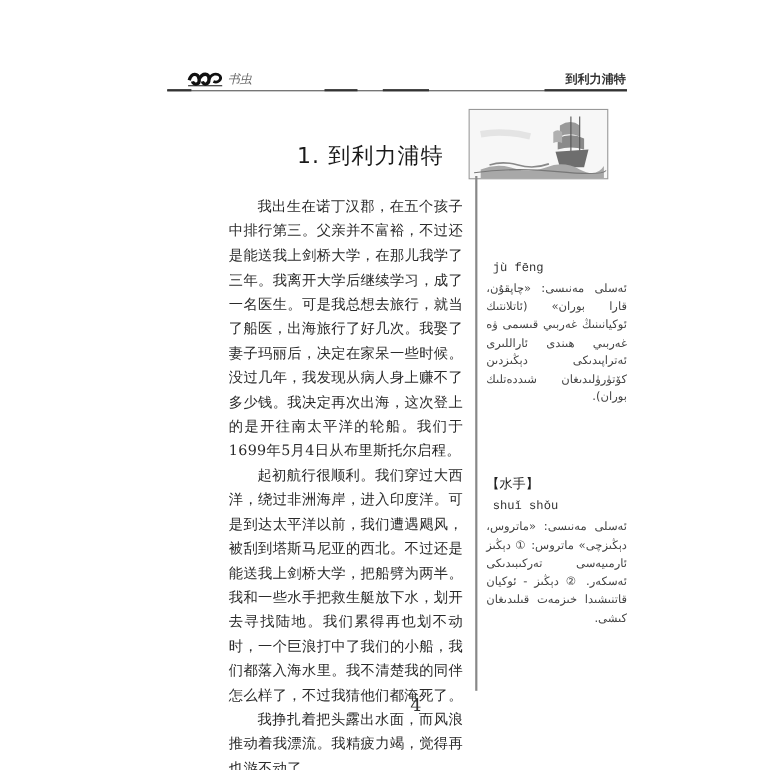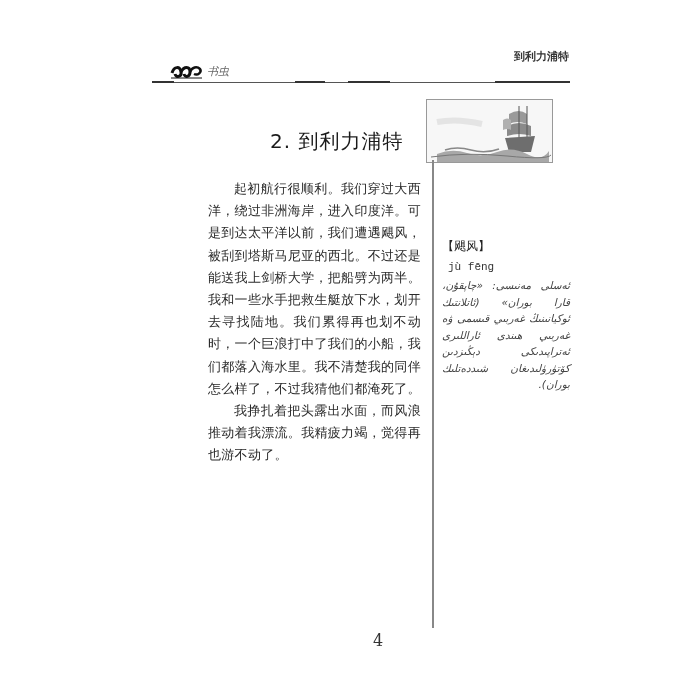--- a/index.html
+++ b/index.html
@@ -5,42 +5,42 @@
     html, body { margin: 0; padding: 0; }
     body {
       width: 700px; height: 700px; background: #ffffff; position: relative; overflow: hidden;
       font-family: "DejaVu Serif", "Liberation Serif", serif; color: #222;
     }
     .page { position: absolute; left: 0; top: 0; width: 700px; height: 498px; }
 
     
     .hdr-logo { position: absolute; left: 170px; top: 64px; width: 34px; height: 16px; }
     .hdr-book { position: absolute; left: 207px; top: 64px; font-size: 11px; font-style: italic; color: #666; }
-    .hdr-chapter { position: absolute; right: 131px; top: 49px; font-size: 11px; font-family: "DejaVu Sans", sans-serif; font-weight: bold; color: #333; }
+    .hdr-chapter { position: absolute; right: 131px; top: 64px; font-size: 11px; font-family: "DejaVu Sans", sans-serif; font-weight: bold; color: #333; }
     .hdr-rule { position: absolute; left: 152px; top: 82px; width: 418px; height: 1px; background: #555; }
     .hdr-rule-dark { position: absolute; top: 81px; height: 2px; background: #333; }
 
     
     .ship-box { position: absolute; left: 426px; top: 99px; width: 125px; height: 62px; border: 1px solid #999; background: #fbfbfb; overflow: hidden; }
 
     
     .chapter-title { position: absolute; left: 270px; top: 128px; font-family: "DejaVu Sans", sans-serif; font-size: 20px; color: #1a1a1a; letter-spacing: 1px; }
 
     
     .body-col { position: absolute; left: 208px; top: 178px; width: 213px; }
     .para { margin: 0; font-size: 13px; line-height: 22.2px; text-align: justify; color: #2a2a2a; text-indent: 26px; letter-spacing: 0.3px; }
 
     
     .divider { position: absolute; left: 432px; top: 160px; width: 2px; height: 468px; background: #888; }
 
     
     .gloss { position: absolute; left: 442px; width: 128px; font-size: 11px; color: #333; }
     .gloss-term { font-size: 12px; margin-bottom: 6px; color: #222; }
     .gloss-pinyin { font-size: 11px; margin-left: 6px; margin-bottom: 4px; color: #333; font-family: Liberation Mono, monospace; }
-    .gloss-def { direction: rtl; text-align: justify; font-size: 10.5px; line-height: 16.5px; color: #444; font-family: "DejaVu Sans", sans-serif; font-style: italic; }
+    .gloss-def { direction: rtl; text-align: justify; font-size: 10.5px; line-height: 16.5px; color: #444; font-family: "DejaVu Sans", sans-serif; }
 
     .page-number { position: absolute; left: 373px; top: 631px; font-size: 16px; color: #333; }
   </style>
 </head>
 <body>
 
 <div class="page">
 
   <svg class="hdr-logo" viewBox="0 0 34 16">
     <path d="M2 9 C4 2, 10 2, 11 8 C12 13, 6 14, 5 10" fill="none" stroke="#111" stroke-width="3"></path>
@@ -68,31 +68,36 @@
       <line x1="100" y1="6" x2="100" y2="44" stroke="#555" stroke-width="1"></line>
 
       <path d="M78 38 L108 36 L104 52 L82 52 Z" fill="#6e6e6e"></path>
 
       <path d="M10 54 Q25 48 40 53 T70 52 T100 54 T122 51 L122 62 L10 62 Z" fill="#a8a8a8"></path>
       <path d="M18 50 Q30 46 44 50 T72 49" stroke="#888" stroke-width="1.5" fill="none"></path>
       <path d="M4 57 Q40 52 80 56 T124 55" stroke="#777" stroke-width="1" fill="none"></path>
     </svg>
   </div>
 
-  <div class="chapter-title">2. 到利力浦特</div>
+  <div class="chapter-title">1. 到利力浦特</div>
 
   <div class="body-col">
+    <p class="para">我出生在诺丁汉郡，在五个孩子中排行第三。父亲并不富裕，不过还是能送我上剑桥大学，在那儿我学了三年。我离开大学后继续学习，成了一名医生。可是我总想去旅行，就当了船医，出海旅行了好几次。我娶了妻子玛丽后，决定在家呆一些时候。没过几年，我发现从病人身上赚不了多少钱。我决定再次出海，这次登上的是开往南太平洋的轮船。我们于1699年5月4日从布里斯托尔启程。</p>
     <p class="para">起初航行很顺利。我们穿过大西洋，绕过非洲海岸，进入印度洋。可是到达太平洋以前，我们遭遇飓风，被刮到塔斯马尼亚的西北。不过还是能送我上剑桥大学，把船劈为两半。我和一些水手把救生艇放下水，划开去寻找陆地。我们累得再也划不动时，一个巨浪打中了我们的小船，我们都落入海水里。我不清楚我的同伴怎么样了，不过我猜他们都淹死了。</p>
     <p class="para">我挣扎着把头露出水面，而风浪推动着我漂流。我精疲力竭，觉得再也游不动了。</p>
 
   </div>
 
   <div class="divider"></div>
 
   <div class="gloss" style="top:238px;">
-    <div class="gloss-term">【飓风】</div>
     <div class="gloss-pinyin">jù fēng</div>
     <div class="gloss-def">ئەسلى مەنىسى: «چاپقۇن، قارا بوران» (ئاتلانتىك ئوكيانىنىڭ غەربىي قىسمى ۋە غەربىي ھىندى ئاراللىرى ئەتراپىدىكى دېڭىزدىن كۆتۈرۈلىدىغان شىددەتلىك بوران).</div>
   </div>
 
+  <div class="gloss" style="top:432px;">
+    <div class="gloss-term">【水手】</div>
+    <div class="gloss-pinyin">shuǐ shǒu</div>
+    <div class="gloss-def">ئەسلى مەنىسى: «ماتروس، دېڭىزچى» ماتروس: ① دېڭىز ئارمىيەسى تەركىبىدىكى ئەسكەر. ② دېڭىز - ئوكيان قاتنىشىدا خىزمەت قىلىدىغان كىشى.</div>
+  </div>
 
   <div class="page-number">4</div>
 </div>
 
 </body></html>

